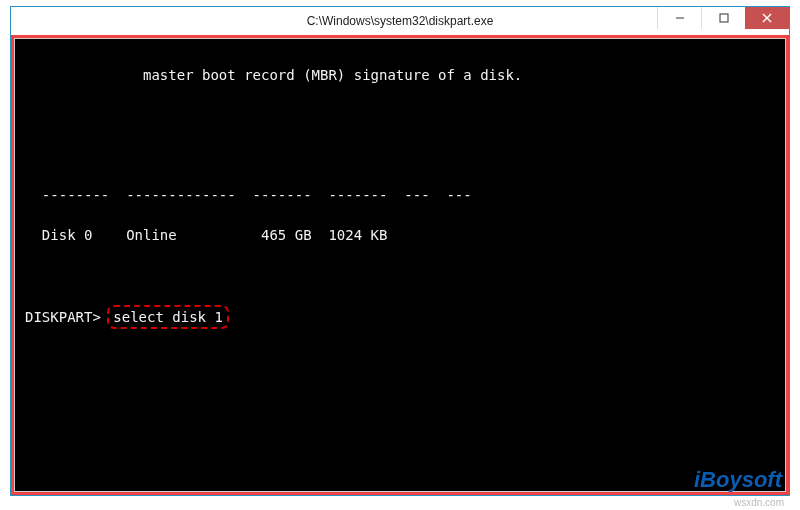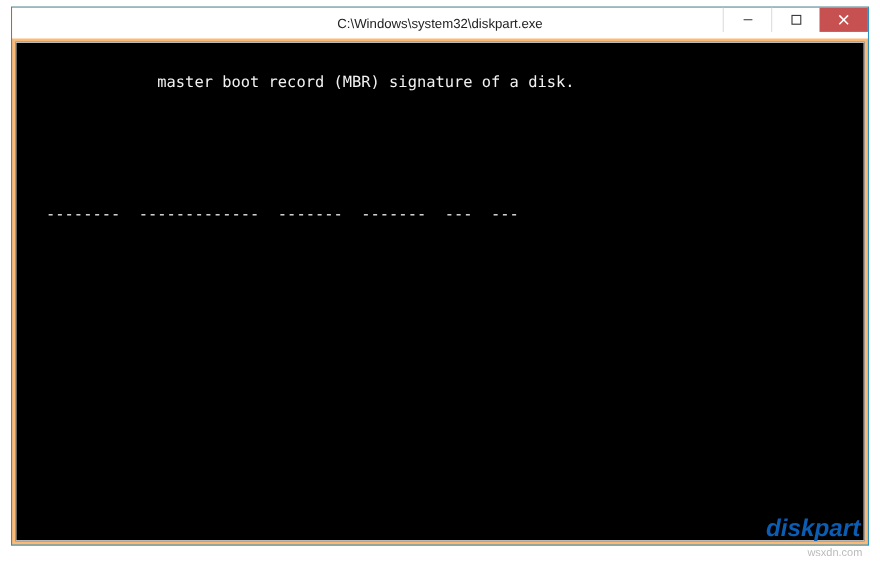--- a/index.html
+++ b/index.html
@@ -10,21 +10,21 @@
       font-family: "Segoe UI", Tahoma, sans-serif;
       overflow: hidden;
       position: relative;
     }
     .window {
       position: absolute;
       top: 6px; left: 10px; right: 10px; bottom: 14px;
       border: 1px solid #2792c4;
       display: flex;
       flex-direction: column;
-      background: #fdba74;
+      background: #ef4444;
     }
     .titlebar {
       height: 28px;
       background: #fff;
       display: flex;
       align-items: center;
       position: relative;
     }
     .title {
       position: absolute;
@@ -120,21 +120,23 @@
           </svg>
       </div>
     </div>
   </div>
 
   <div class="term">
 <div class="row">              master boot record (MBR) signature of a disk.</div>
 <div class="row"> </div>
 <div class="row"> </div>
 <div class="row">  --------  -------------  -------  -------  ---  ---</div>
+<div class="row">  Disk 0    Online          465 GB  1024 KB</div>
 <div class="row"> </div>
+<div class="row"><span>DISKPART&gt;</span> <span class="hl">select disk 1</span></div>
 <div class="row"> </div>
 
 
 
 
 
 
 
 
 
@@ -147,15 +149,15 @@
 
 
 
 
 
 
   </div>
 </div>
 
 <div class="watermark">
-  <span>diskpart</span>
+  <span>iBoysoft</span>
 </div>
 <div class="sub">wsxdn.com</div>
 
 </body></html>

